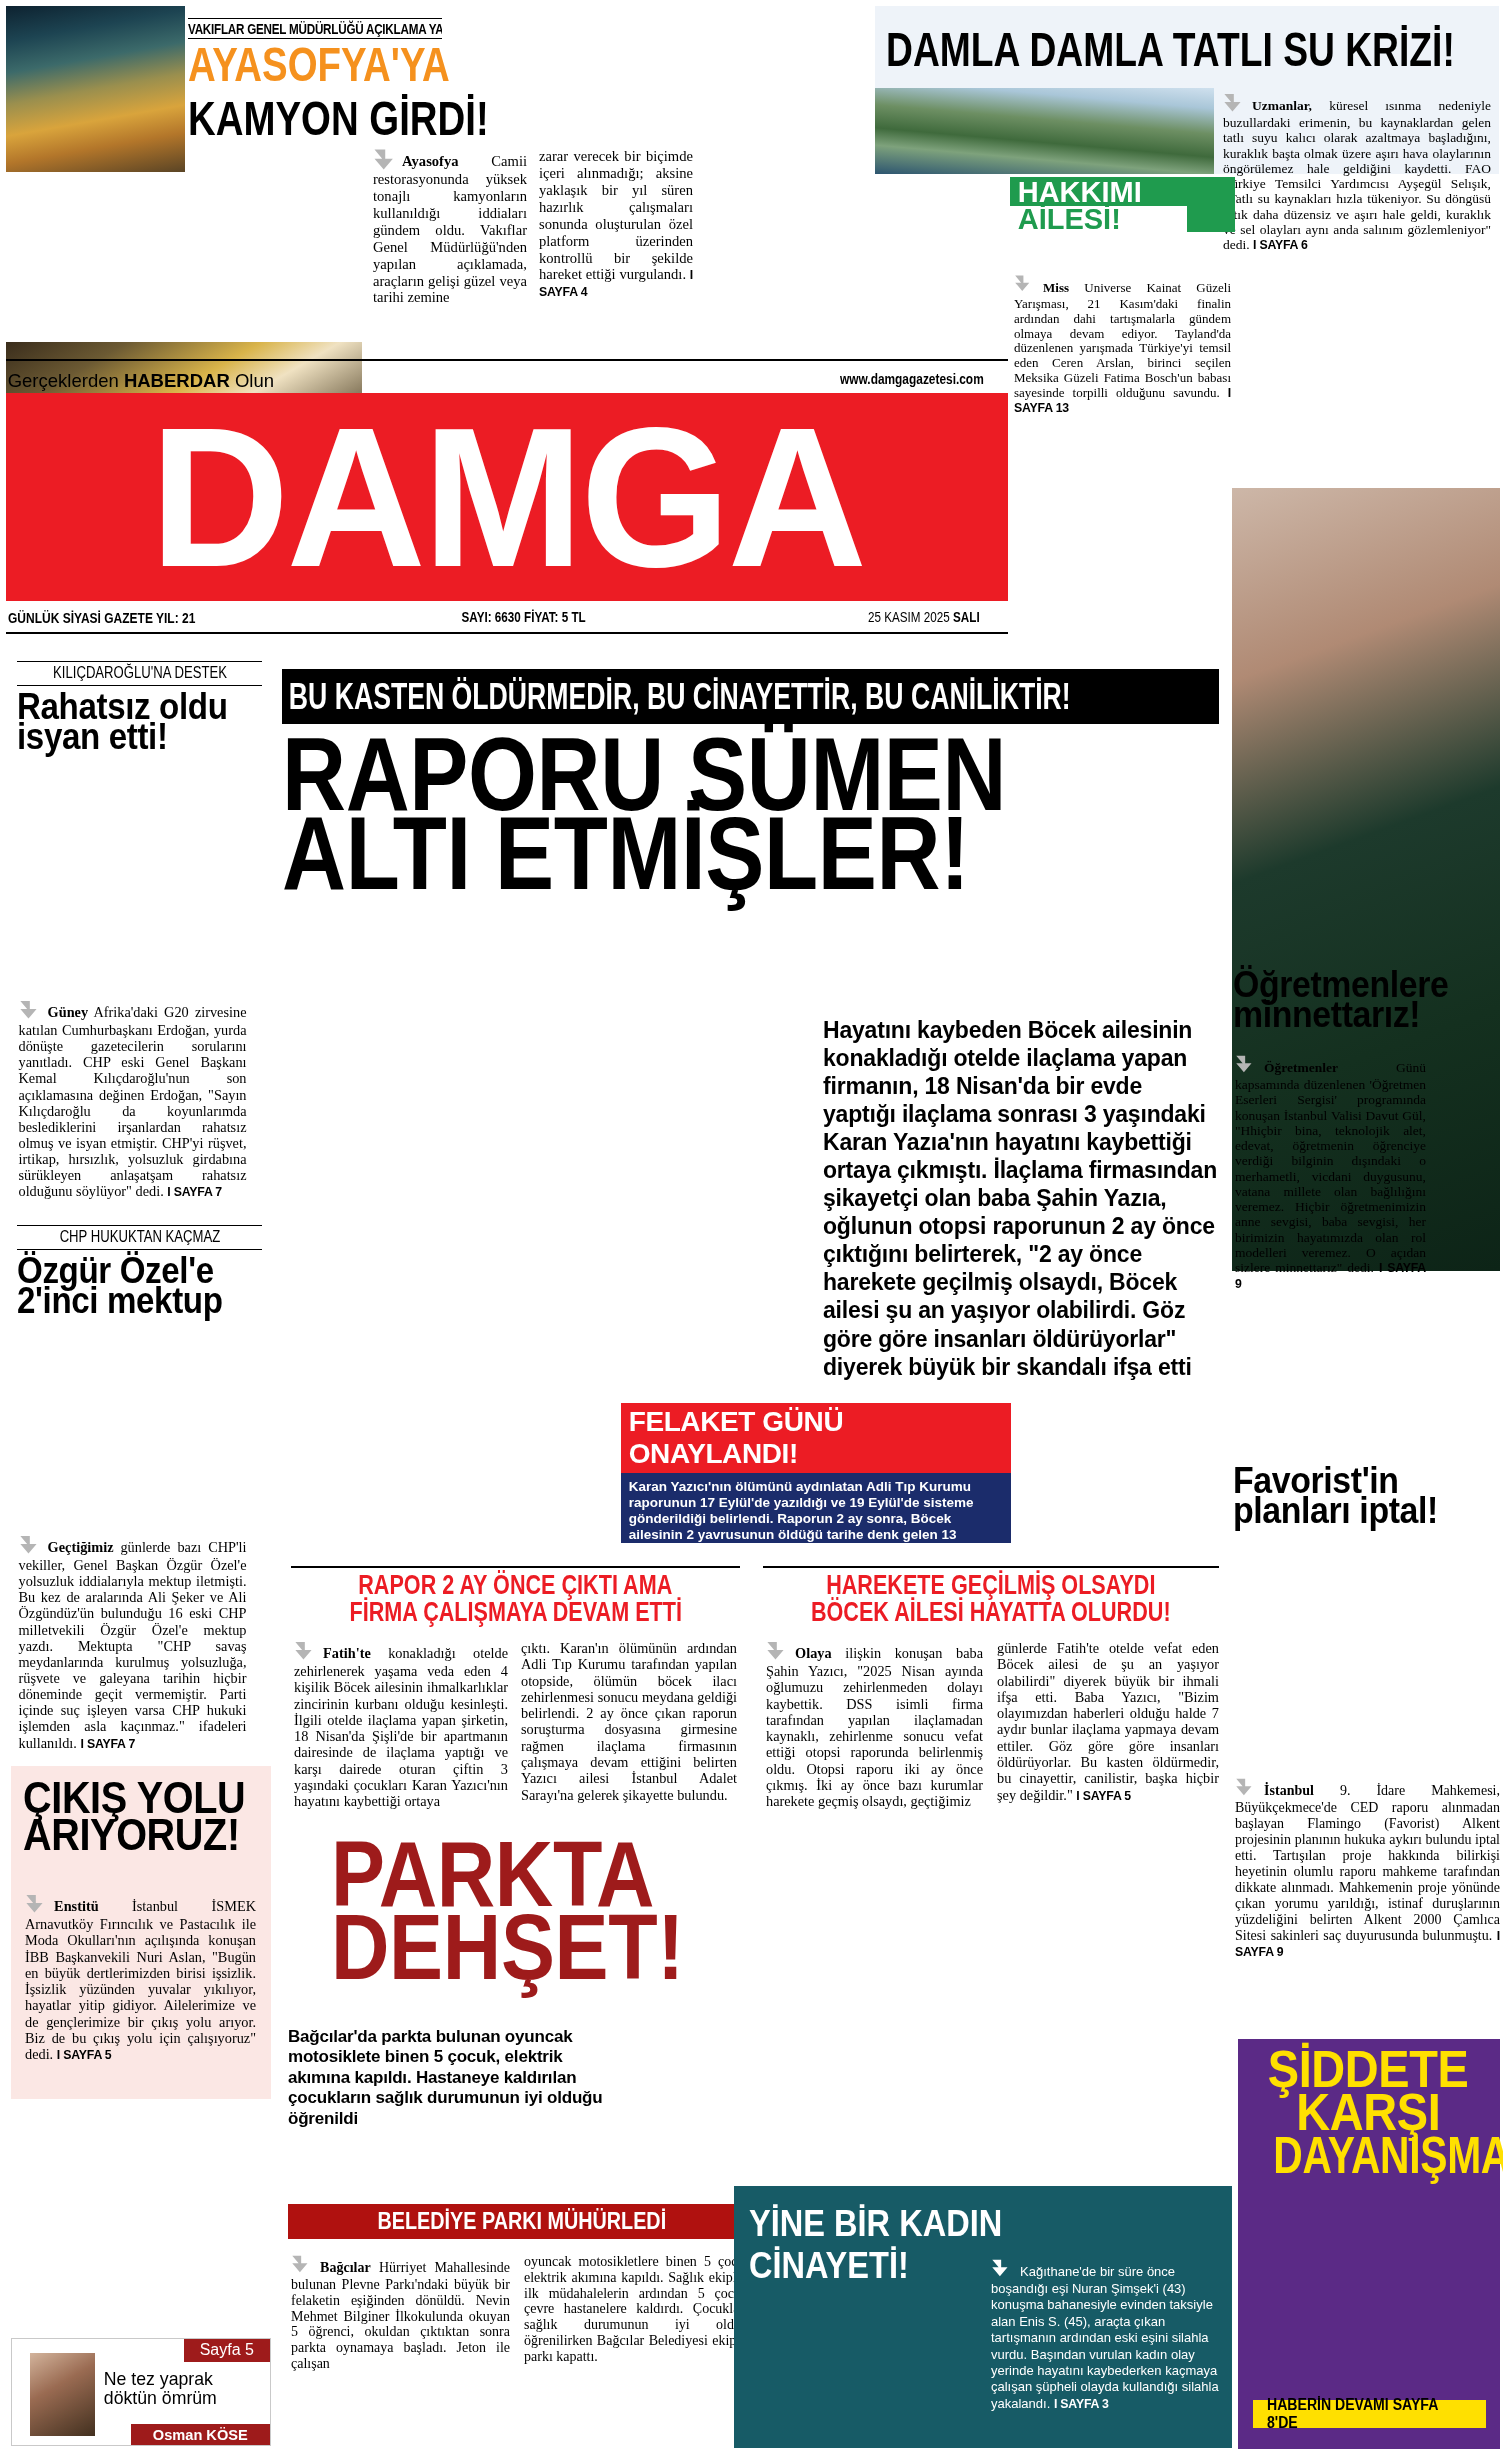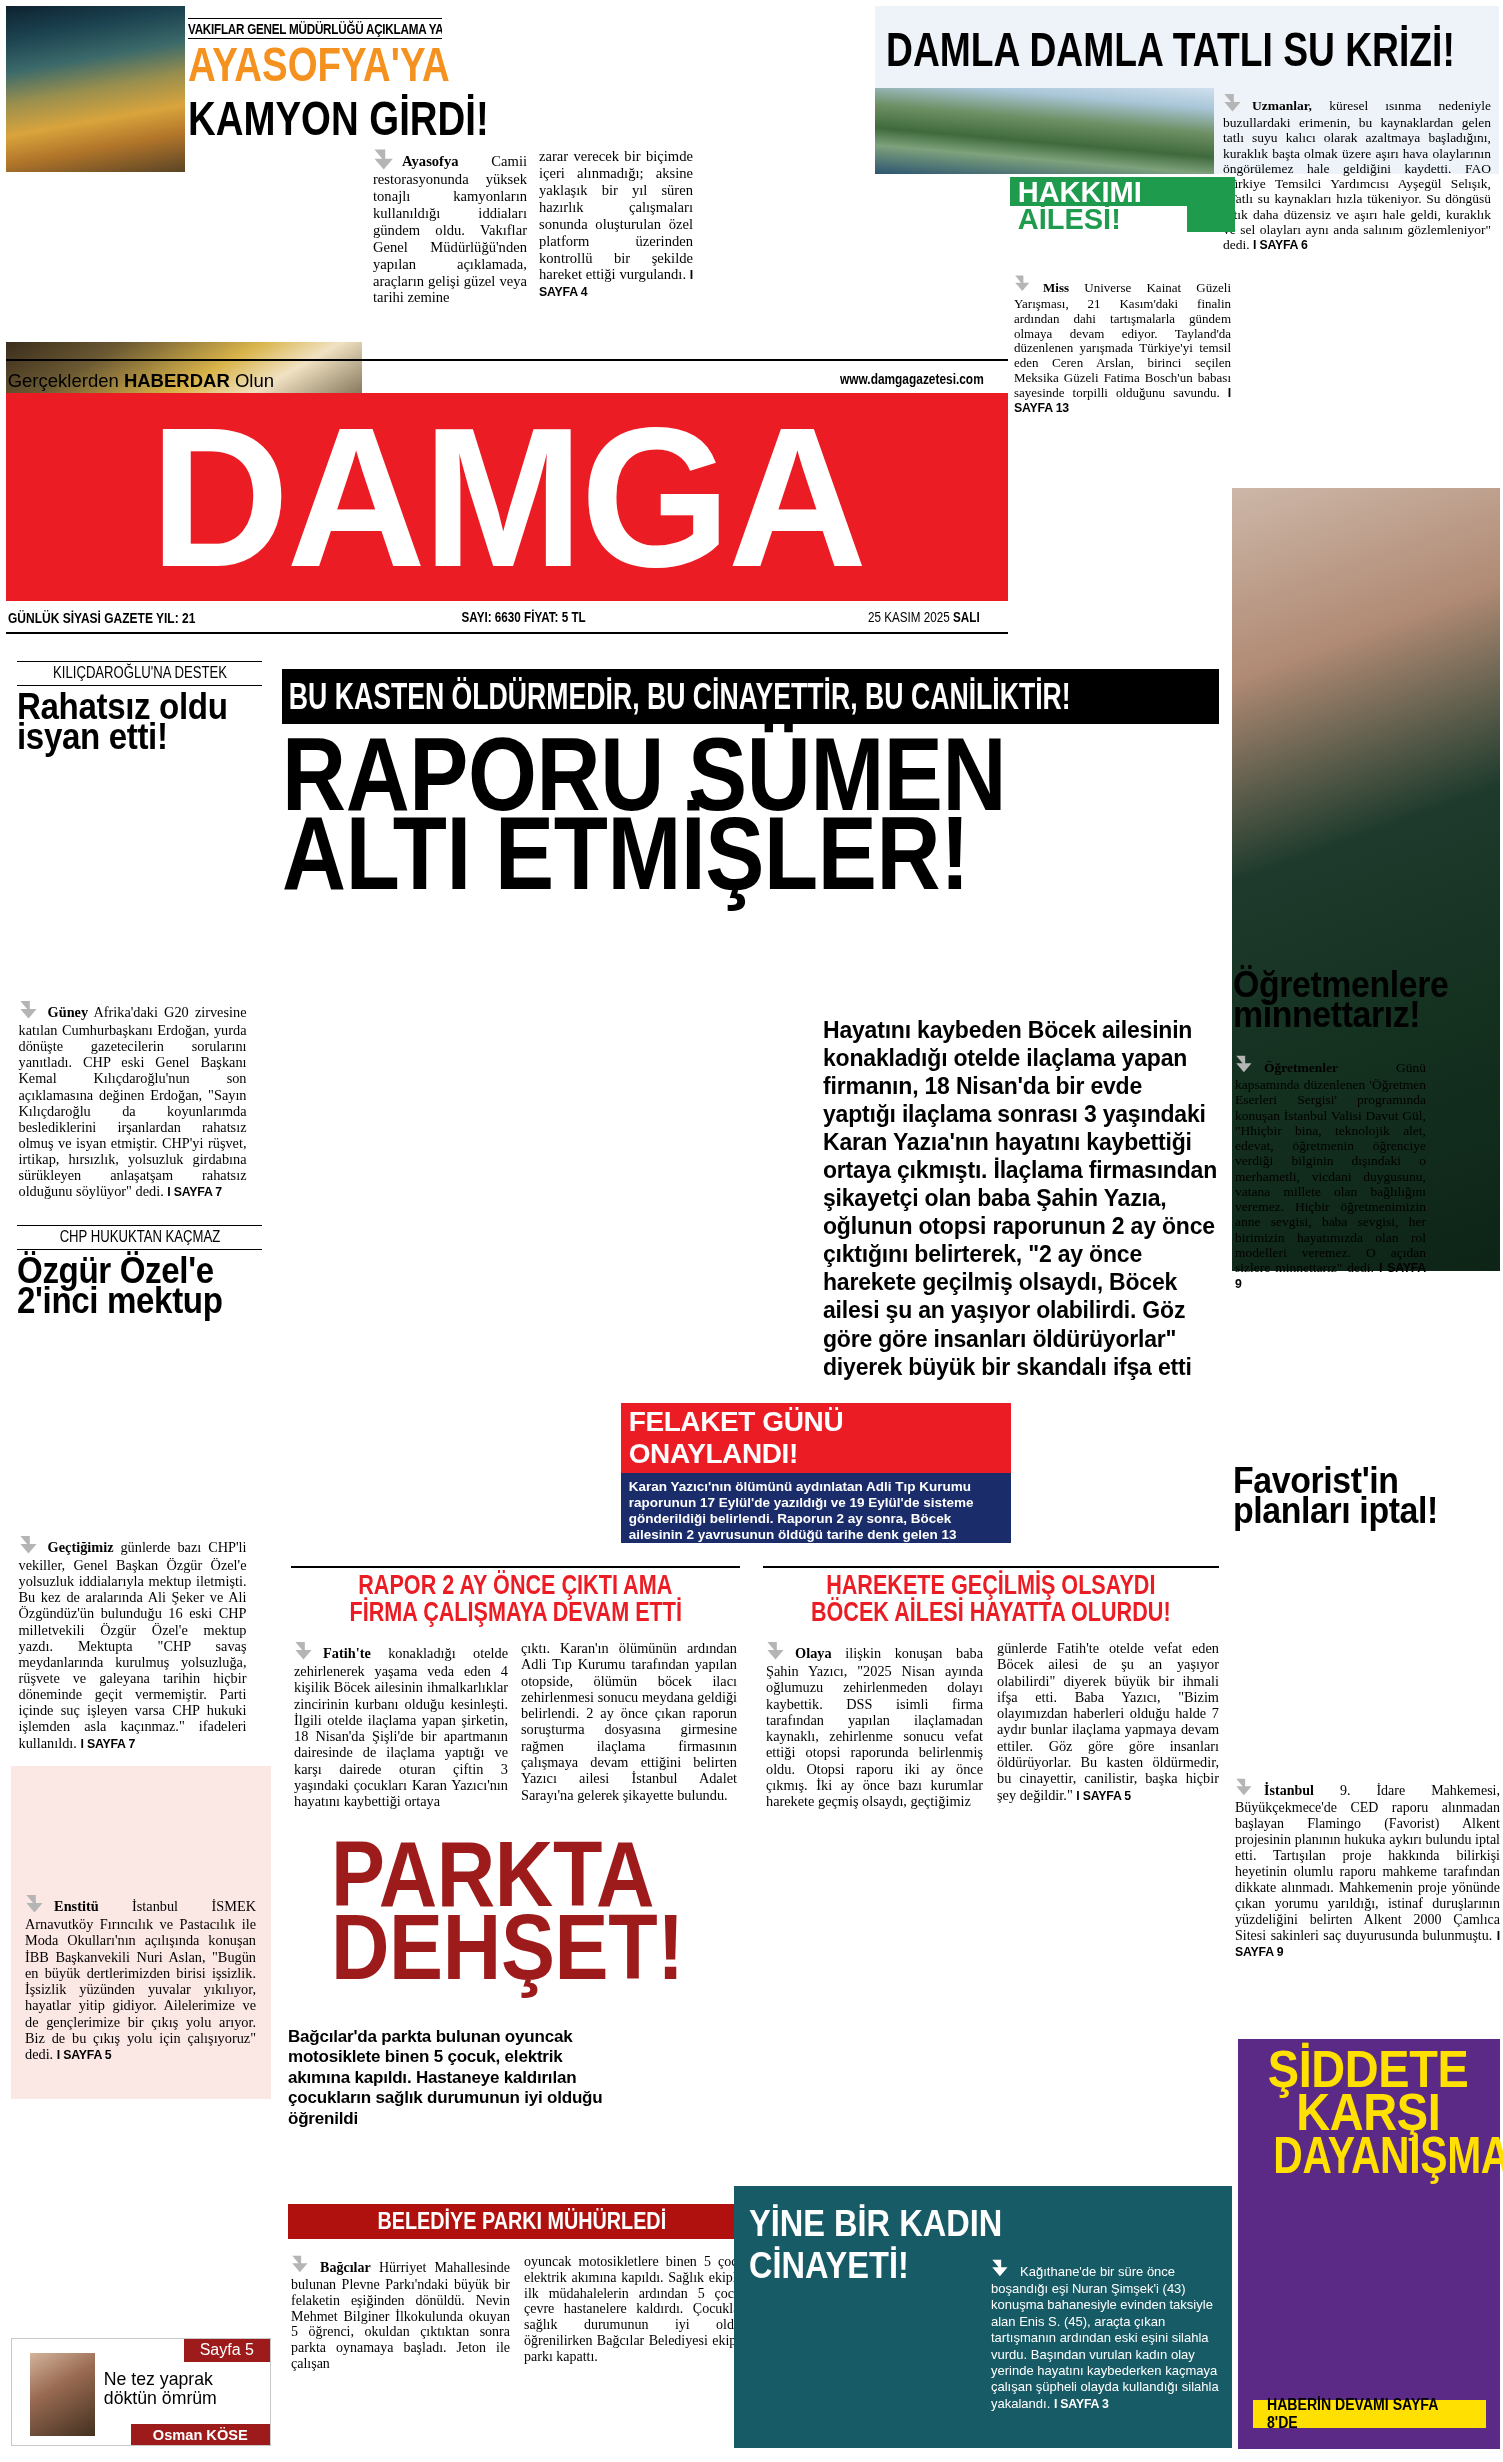--- a/index.html
+++ b/index.html
@@ -166,20 +166,24 @@
 
   <div class="abs" data-name="sidebar-left-body-1" style="left:18.5px; top:1534px; width:228px;">
     <p class="body" style="font-size:14.3px; line-height:1.13;">
       <span class="arrow" data-name="drop-arrow-icon"><svg width="23" height="21.6" viewBox="0 0 34 30">
             <path d="M2 2 L16 2 L16 14 L26 14 L14 28 L2 14 L12 14 Z" fill="#b5b5b5"></path>
           </svg></span><b>Geçtiğimiz</b><span> günlerde bazı CHP'li vekiller, Genel Başkan Özgür Özel'e yolsuzluk iddialarıyla mektup iletmişti. Bu kez de aralarında Ali Şeker ve Ali Özgündüz'ün bulunduğu 16 eski CHP milletvekili Özgür Özel'e mektup yazdı. Mektupta "CHP savaş meydanlarında kurulmuş yolsuzluğa, rüşvete ve galeyana tarihin hiçbir döneminde geçit vermemiştir. Parti içinde suç işleyen varsa CHP hukuki işlemden asla kaçınmaz." ifadeleri kullanıldı.</span> <span class="pg">I SAYFA 7</span>
     </p>
   </div>
 
   <div class="abs" data-name="cikis-yolu-story" style="left:10.8px; top:1766px; width:260px; height:333px; background:#fbe7e4;"></div>
+  <div class="abs sans tight" data-name="cikis-yolu-headline" style="left:23px; top:1780px; width:244px; font-size:44px; font-weight:bold;">
+    <div><span class="sq" style="transform:scaleX(0.90);">ÇIKIŞ YOLU</span></div>
+    <div><span class="sq" style="transform:scaleX(0.90);">ARIYORUZ!</span></div>
+  </div>
   <div class="abs" data-name="cikis-yolu-body" style="left:25px; top:1893px; width:231px;">
     <p class="body" style="font-size:14.3px; line-height:1.14;">
       <span class="arrow" data-name="drop-arrow-icon"><svg width="23" height="21.6" viewBox="0 0 34 30">
             <path d="M2 2 L16 2 L16 14 L26 14 L14 28 L2 14 L12 14 Z" fill="#b5b5b5"></path>
           </svg></span><b>Enstitü</b><span> İstanbul İSMEK Arnavutköy Fırıncılık ve Pastacılık ile Moda Okulları'nın açılışında konuşan İBB Başkanvekili Nuri Aslan, "Bugün en büyük dertlerimizden birisi işsizlik. İşsizlik yüzünden yuvalar yıkılıyor, hayatlar yitip gidiyor. Ailelerimize ve de gençlerimize bir çıkış yolu arıyor. Biz de bu çıkış yolu için çalışıyoruz" dedi.</span> <span class="pg">I SAYFA 5</span>
     </p>
   </div>
 
 
   <div class="abs" data-name="columnist-1" style="left:10.8px; top:2338px; width:260px; height:108px; border:0.8px solid #c9c9c9;">

